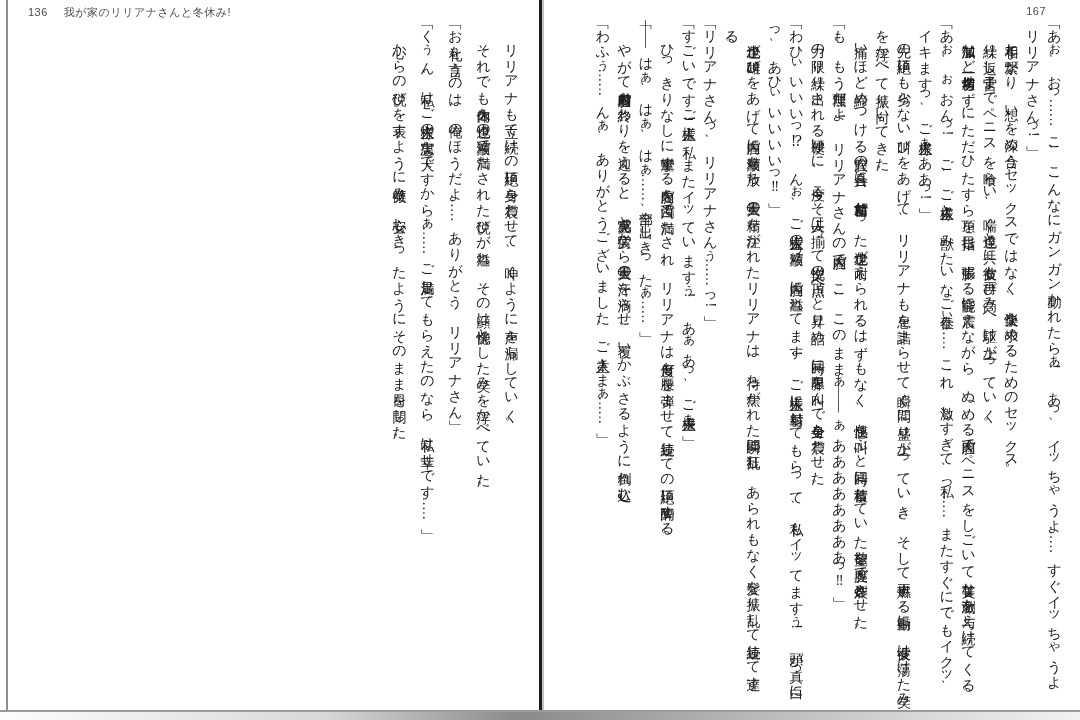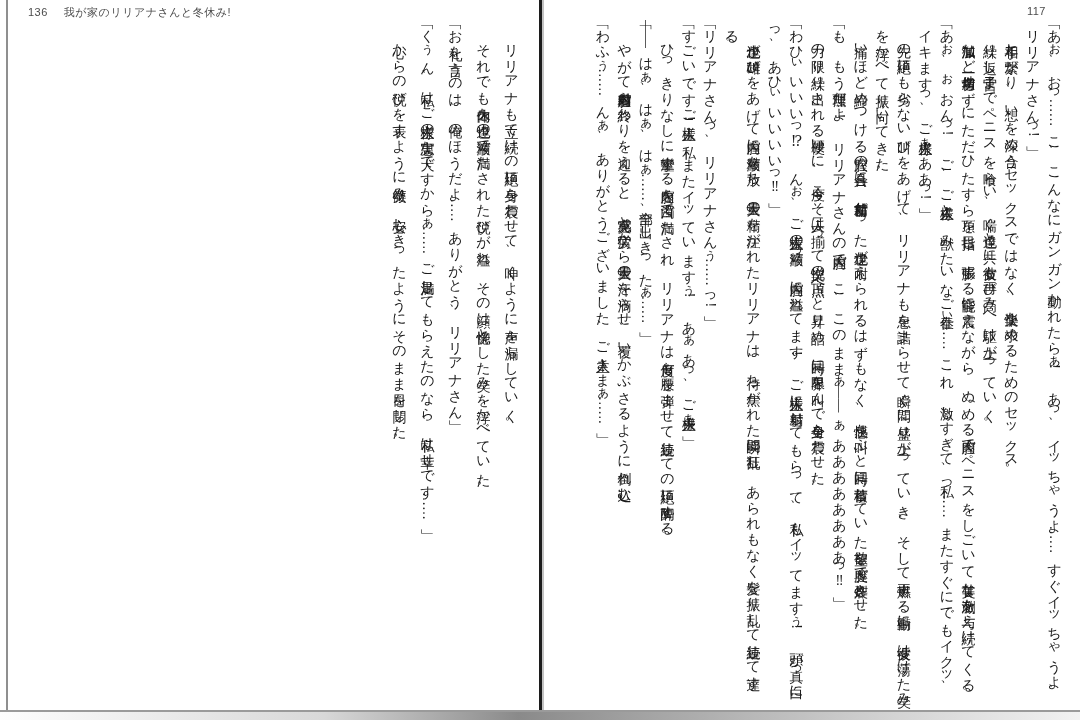--- a/index.html
+++ b/index.html
@@ -107,21 +107,21 @@
         <p class="para">「――はぁ、はぁ、はぁ……全部、出しきったぁ……」</p>
         <p class="para indent">やがて膣内射精も終わりを迎えると、充実感と疲労から大量の汗を滴らせ、覆いかぶさるように倒れ込む。</p>
         <p class="para">「わふぅ……んぁ、ありがとうございました、ご主人さまぁ……」</p>
       </div>
   </div>
 
   <div class="running-head head-left">
     <span>136</span><span class="title">我が家のリリアナさんと冬休み!</span>
   </div>
   <div class="running-head head-right">
-    <span>117</span>
+    <span>167</span>
   </div>
 
   <div class="edge-line"></div>
   <div class="gutter"></div>
   <div class="gutter-soft"></div>
   <div class="bottom-edge"></div>
   <div class="bottom-shadow"></div>
 
 </div>
 

